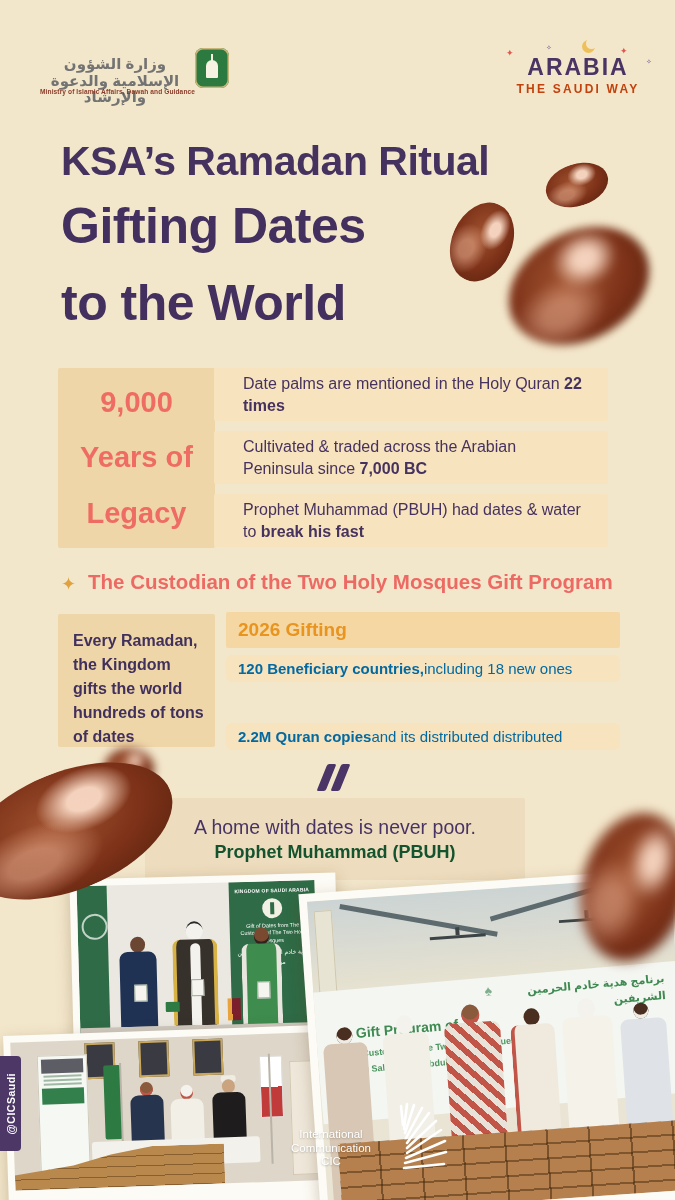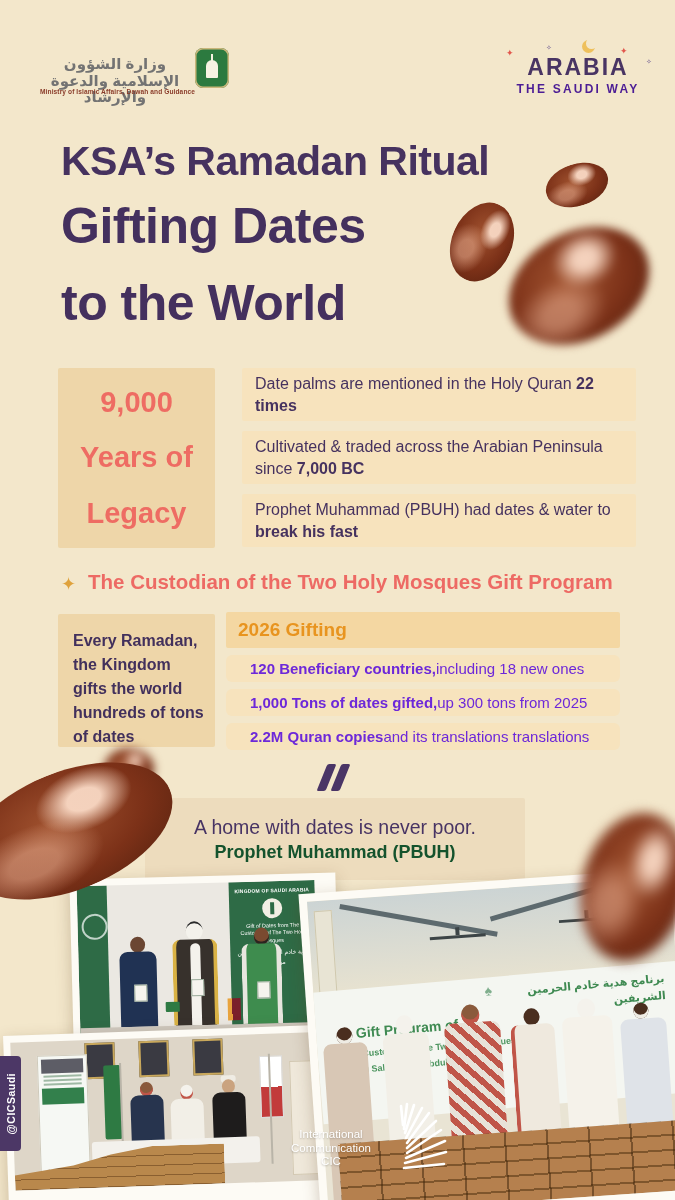--- a/index.html
+++ b/index.html
@@ -15,21 +15,21 @@
       border-radius:8px;box-shadow:0 0 0 1.5px #c9b67a inset;}
   .min-dome{position:absolute;left:11px;top:12px;width:12px;height:18px;background:#f7f3e2;
       border-radius:6px 6px 1px 1px;}
   .min-spire{position:absolute;left:16px;top:6px;width:2px;height:7px;background:#f7f3e2;}
   .min-caption{position:absolute;left:0;top:40px;width:200px;font-size:6.6px;font-weight:700;
       color:#8a3c2a;letter-spacing:.1px;}
   .ramadan{left:498px;top:42px;width:160px;height:56px;color:#493463;}
   .ram-title{position:absolute;left:0;top:12px;width:160px;text-align:center;font-size:23px;
       font-weight:800;letter-spacing:2px;}
   .ram-sub{position:absolute;left:0;top:40px;width:160px;text-align:center;font-size:12px;
-      font-weight:700;letter-spacing:2.2px;color:#4c1d95;}
+      font-weight:700;letter-spacing:2.2px;color:#c2410c;}
   .crescent{left:84px;top:-2px;width:13px;height:13px;border-radius:50%;background:#eec05c;}
   .crescent i{position:absolute;left:4px;top:-2px;width:11px;height:11px;border-radius:50%;
       background:#f3e7cb;display:block;}
   .sparkle{font-style:normal;font-size:9px;color:#e2574d;}
   .sparkle.p{color:#6a5792;font-size:7px;}
 
   
   .t1{left:61px;top:138px;font-size:41px;font-weight:700;color:#46325f;letter-spacing:-.5px;}
   .t2{left:61px;top:197px;font-size:50px;font-weight:800;color:#44305e;letter-spacing:-.5px;}
   .t3{left:61px;top:274px;font-size:50px;font-weight:800;color:#44305e;letter-spacing:-.5px;}
@@ -44,40 +44,40 @@
   .d-top-m{left:452px;top:201px;width:60px;height:82px;transform:rotate(24deg);}
   .d-top-l{left:505px;top:232px;width:148px;height:108px;transform:rotate(-28deg);filter:blur(4px);}
   .d-quote-l{left:-42px;top:772px;width:220px;height:118px;transform:rotate(-22deg);z-index:6;}
   .d-quote-s{left:104px;top:748px;width:50px;height:42px;filter:blur(5px);}
   .d-right-b{left:582px;top:812px;width:104px;height:150px;transform:rotate(14deg);filter:blur(6px);z-index:6;}
 
   
   .legacy-box{left:58px;top:368px;width:157px;height:180px;background:#eed6a9;border-radius:2px;
       display:flex;align-items:center;justify-content:center;}
   .legacy-box div{text-align:center;font-size:29px;font-weight:700;color:#ee6c63;line-height:1.9;}
-  .fact{left:242px;width:394px;height:53px;background:#f7e3bd;border-radius:2px;
-      display:flex;align-items:center;padding:0;box-sizing:border-box;}
+  .fact{left:214px;width:394px;height:53px;background:#f7e3bd;border-radius:2px;
+      display:flex;align-items:center;padding:16px;box-sizing:border-box;}
   .fact-inner{padding:0 10px 0 13px;font-size:16px;color:#46325f;line-height:1.33;}
   .f1{top:368px;} .f2{top:431px;} .f3{top:494px;}
   .b{font-weight:700;}
 
   
   .prog-star{left:61px;top:573px;font-size:18px;color:#dfa23c;font-style:normal;}
   .prog-head{left:88px;top:570px;width:560px;font-size:20.5px;font-weight:700;color:#ed6a64;}
 
   
   .note-box{left:58px;top:614px;width:157px;height:133px;background:#eed6a9;border-radius:2px;
       box-sizing:border-box;padding:15px 10px 0 15px;font-size:16px;font-weight:700;
       color:#42305c;line-height:1.5;}
   .year-bar{left:226px;top:612px;width:394px;height:36px;background:#f4d7a2;border-radius:2px;
       display:flex;align-items:center;box-sizing:border-box;padding-left:12px;
       font-size:19px;font-weight:700;color:#e8941f;}
   .item{left:226px;width:394px;height:27px;background:#f7e3bd;border-radius:6px;
-      display:flex;align-items:center;box-sizing:border-box;padding-left:24px;
-      font-size:15px;color:#6d28d9;white-space:nowrap;}
+      display:flex;align-items:center;box-sizing:border-box;padding-left:12px;
+      font-size:15px;color:#0369a1;white-space:nowrap;}
   .i1{top:655px;} .i2{top:689px;} .i3{top:723px;}
 
   
   .quote-mark{left:318px;top:764px;width:34px;height:28px;}
   .quote-mark i{position:absolute;top:0;width:9px;height:27px;background:#4a3566;
       border-radius:2px;transform:skewX(-22deg);display:block;}
   .quote-mark i:first-child{left:4px;} .quote-mark i:last-child{left:18px;}
   .quote-box{left:145px;top:798px;width:380px;height:82px;background:#eddcbd;border-radius:2px;
       display:flex;flex-direction:column;align-items:center;justify-content:center;z-index:2;}
   .quote-text{font-size:19.5px;color:#483464;}
@@ -235,27 +235,23 @@
 
   <i class="abs prog-star">✦</i>
   <div class="abs prog-head">The Custodian of the Two Holy Mosques Gift Program</div>
 
   <div class="abs note-box">Every Ramadan, the Kingdom gifts the world hundreds of tons of dates</div>
   <div class="abs year-bar">2026 Gifting</div>
   <div class="abs item i1">
     <span class="b">120 Beneficiary countries,</span>
       <span> including 18 new ones</span>
   </div>
-  <div class="abs item i2">
-    <span class="b">1,000 Tons of dates gifted,</span>
-      <span> up 300 tons from 2025</span>
-  </div>
   <div class="abs item i3">
     <span class="b">2.2M Quran copies</span>
-      <span> and its translations translations</span>
+      <span> and its distributed distributed</span>
   </div>
 
   <div class="abs quote-mark">
       <i></i>
       <i></i>
     </div>
   <div class="abs quote-box">
     <div class="quote-text">A home with dates is never poor.</div>
     <div class="quote-attr">Prophet Muhammad (PBUH)</div>
   </div>

